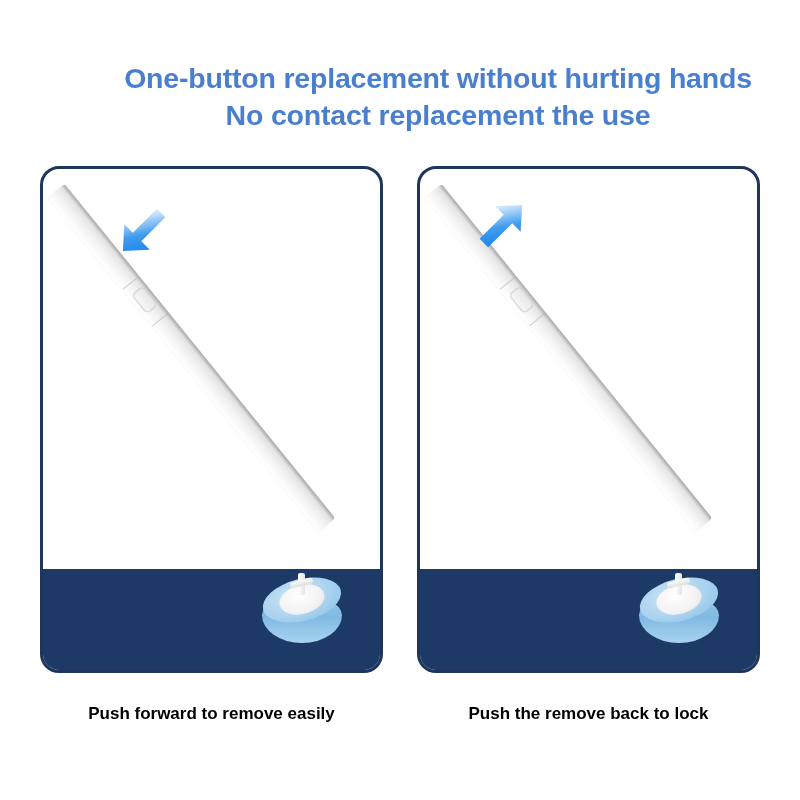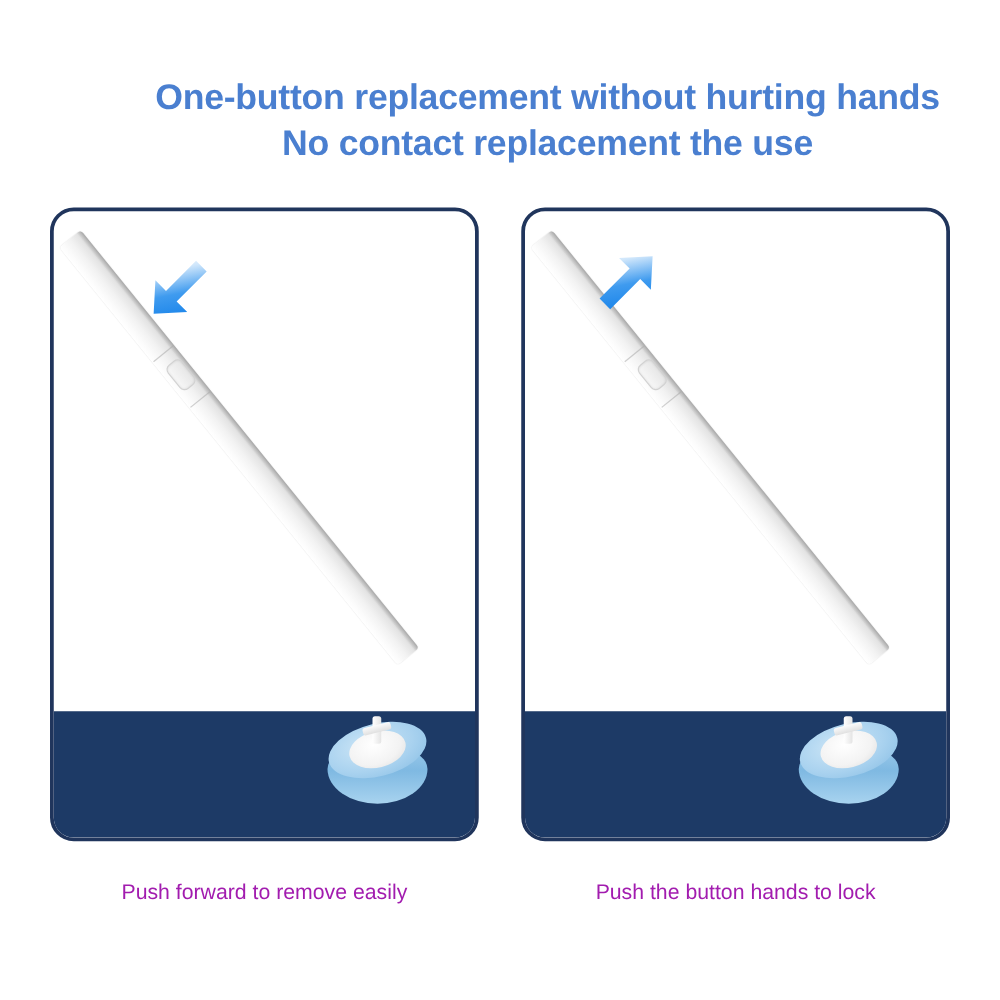--- a/index.html
+++ b/index.html
@@ -207,24 +207,25 @@
     top: 702px;
     left: 40px;
     width: 720px;
     height: 30px;
     display: flex;
     justify-content: space-between;
   }
   .caption {
     width: 343px;
     text-align: center;
-    color: #a21caf;
+    color: #000000;
     font-size: 17px;
     line-height: 24px;
     white-space: nowrap;
+    font-weight: bold;
   }
 </style>
 </head>
 <body>
 
 <div class="headline">
   <span class="headline-line">One-button replacement without hurting hands</span>
   <span class="headline-line">No contact replacement the use</span>
 </div>
 
@@ -298,14 +299,14 @@
       </defs>
       <g transform="translate(31,31) rotate(-135) translate(-31,-31)">
         <path d="M25 4 L37 4 L37 38 L49 38 L31 58 L13 38 L25 38 Z" fill="url(#gradR)"></path>
       </g>
     </svg>
   </div>
 </div>
 
 <div class="captions">
   <div class="caption">Push forward to remove easily</div>
-  <div class="caption">Push the button hands to lock</div>
+  <div class="caption">Push the remove back to lock</div>
 </div>
 
 </body></html>

